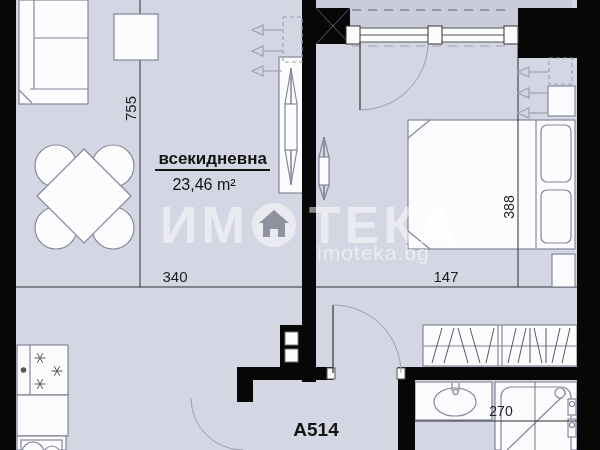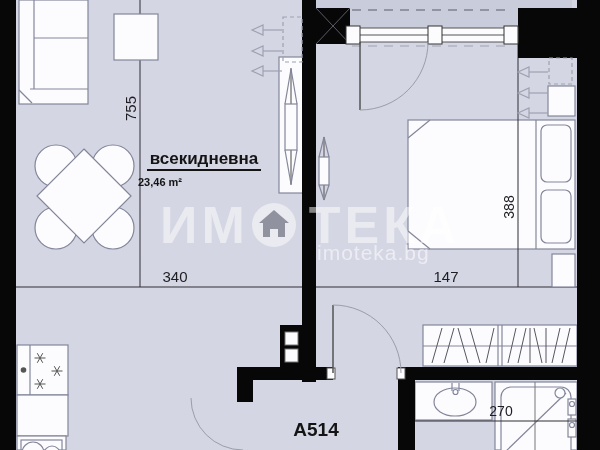--- a/index.html
+++ b/index.html
@@ -2,23 +2,23 @@
 <html><head>
 <meta charset="utf-8">
 <style>
   html,body{margin:0;padding:0;background:#000;}
   #stage{
     position:relative;width:600px;height:450px;overflow:hidden;
     background:#000;font-family:"Liberation Sans",sans-serif;
   }
   #plan-svg{position:absolute;left:0;top:0;}
   .txt{position:absolute;color:#141414;line-height:1;}
-  .room-label{font-weight:bold;font-size:17px;text-align:center;}
+  .room-label{font-weight:bold;font-size:17px;text-align:right;}
   .room-label .ul{display:inline-block;border-bottom:2px solid #141414;padding:0 3px 2px;}
-  .room-area{font-weight:bold;font-size:11px;}
+  .room-area{font-weight:normal;font-size:16px;text-align:center;}
   .dim{font-size:15px;color:#1d1d22;text-align:center;}
   .dim-vert{display:flex;align-items:center;justify-content:center;}
   .dim-vert span{transform:rotate(-90deg);white-space:nowrap;display:block;}
   .unit-label{font-weight:bold;font-size:19px;text-align:center;}
   .unit-label .ul{display:inline-block;border-bottom:2px solid #141414;padding:0 2px 20px;}
   #wm-big{
     position:absolute;left:160px;top:196px;height:58px;
     display:flex;align-items:center;
     font-weight:bold;font-size:52px;letter-spacing:4px;
     color:rgba(255,255,255,0.5);user-select:none;

